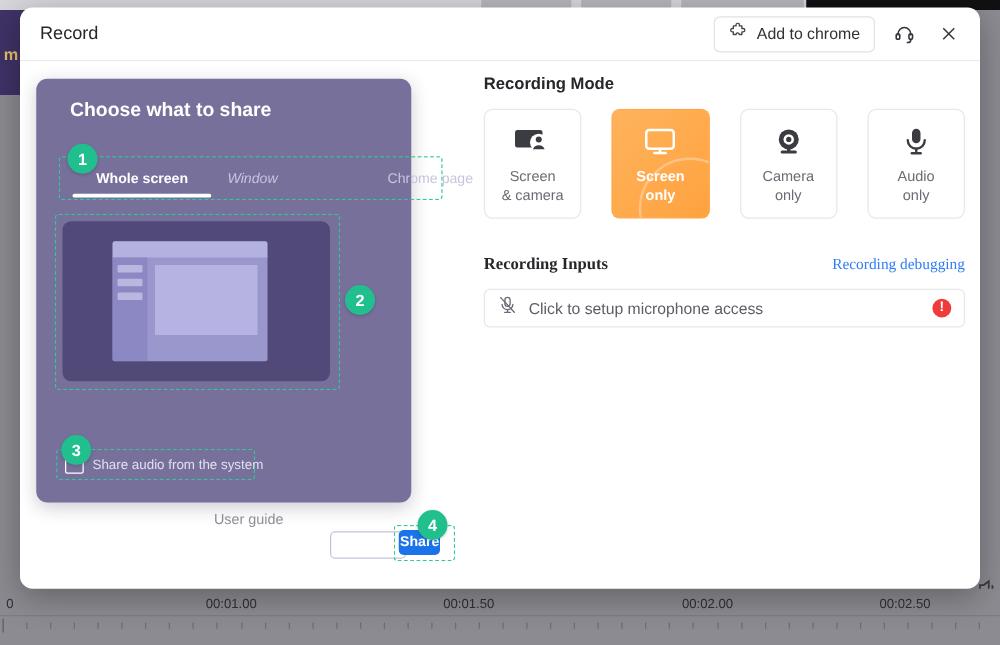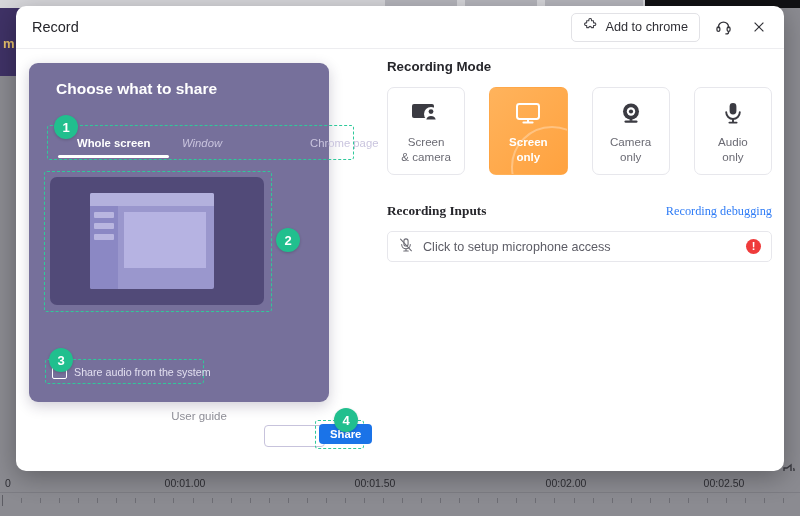--- a/index.html
+++ b/index.html
@@ -209,21 +209,21 @@
     cursor: pointer;
   }
   .share-btn-box {
     position: absolute; left: 286px; top: 357px;
     width: 47px; height: 27px;
     border: 1.6px dashed #2fc99a;
     border-radius: 3px;
   }
   .share-btn {
     position: absolute; left: 290px; top: 361px;
-    padding: 4px 11px;
+    padding: 4px 1px;
     border: none; border-radius: 4px;
     background: #1a73e8; color: #ffffff;
     font-size: 11.3px; font-weight: bold;
     cursor: pointer;
   }
 
   .badge {
     position: absolute;
     width: 24px; height: 24px; border-radius: 50%;
     background: #21bf8e; color: #ffffff;

